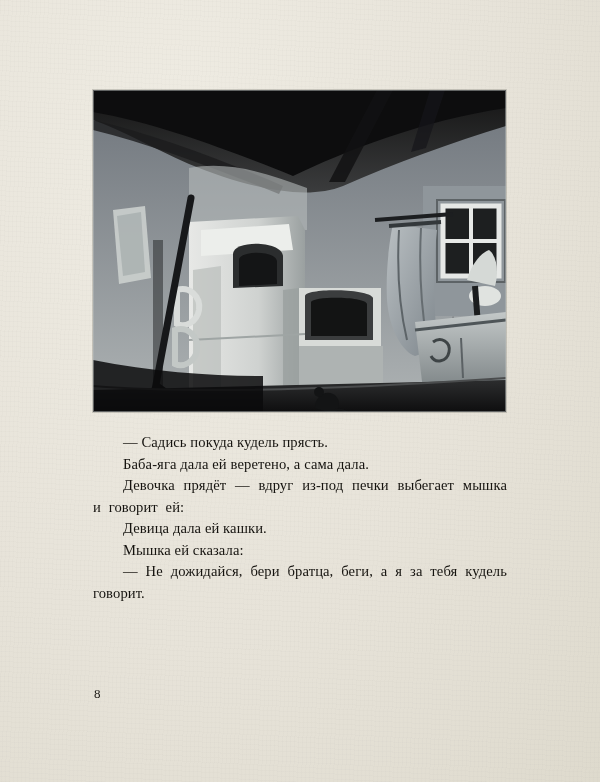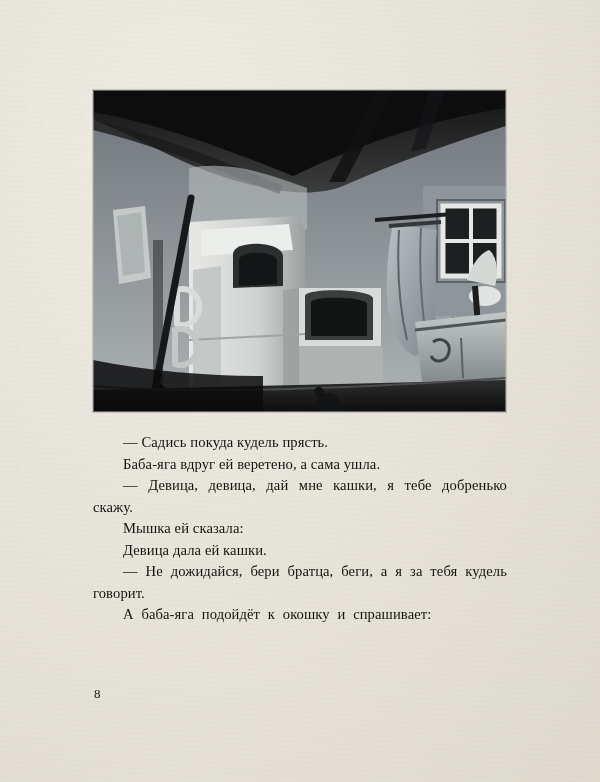--- a/index.html
+++ b/index.html
@@ -195,22 +195,21 @@
         <path d="M242,320 C252,318 258,324 258,330" stroke="#131415" stroke-width="2" fill="none"></path>
       </g>
 
       <path d="M0,270 C60,282 120,286 170,286 L170,322 L0,322 Z" fill="#0b0b0c" opacity="0.85"></path>
       <rect x="0" y="0" width="413" height="322" fill="none" stroke="#b8bcba" stroke-width="2" opacity="0.5"></rect>
     </svg>
   </div>
 
   <div class="text-block">
     <p>— Садись покуда кудель прясть.</p>
-    <p>Баба-яга вдруг ей веретено, а сама ушла.</p>
-    <p class="wide">— Девица, девица, дай мне кашки, я тебе добренько скажу.</p>
+    <p>Баба-яга дала ей веретено, а сама дала.</p>
+    <p class="wide">Девочка прядёт — вдруг из-под печки выбегает мышка и говорит ей:</p>
+    <p>Девица дала ей кашки.</p>
     <p>Мышка ей сказала:</p>
-    <p>Девица дала ей кашки.</p>
     <p class="wide">— Не дожидайся, бери братца, беги, а я за тебя кудель говорит.</p>
-    <p class="wide">А баба-яга подойдёт к окошку и спрашивает:</p>
   </div>
 
   <div class="page-number">8</div>
 </div>
 
 </body></html>

